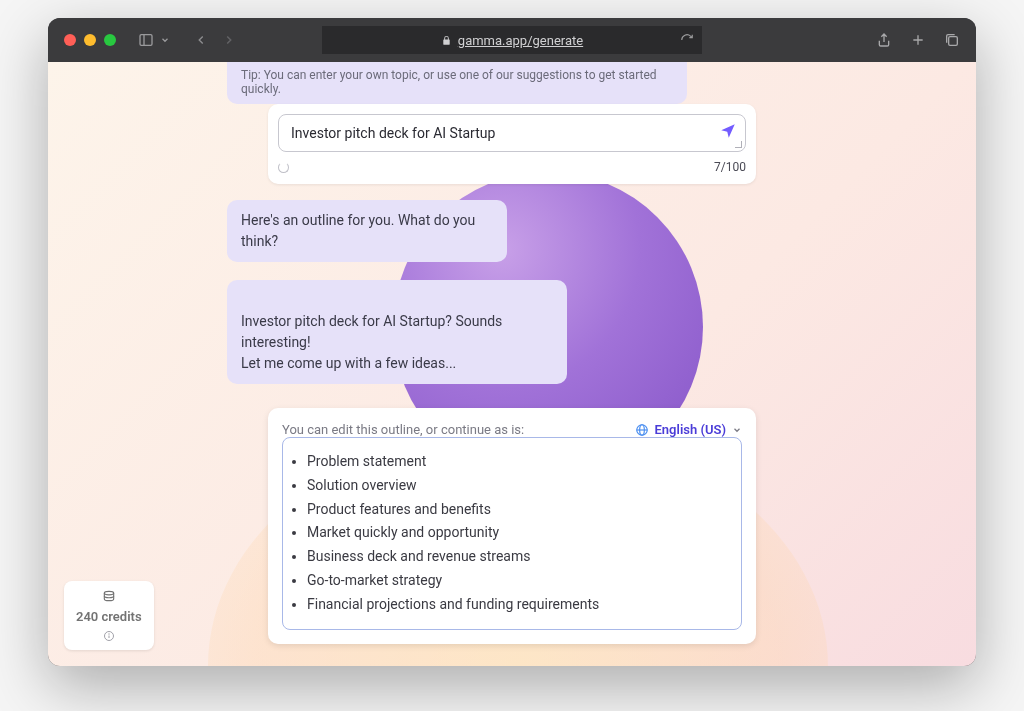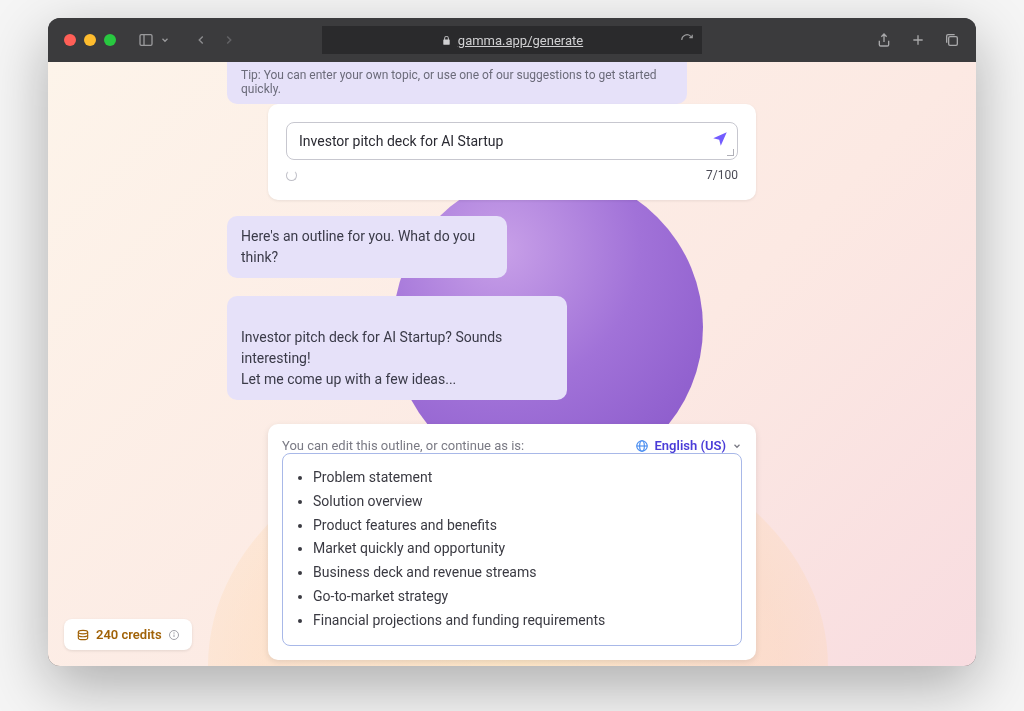--- a/index.html
+++ b/index.html
@@ -124,21 +124,21 @@
   max-width: 460px;
 }
 
 .input-card {
   position: relative;
   margin: 0 auto 16px;
   width: 488px;
   background: #fff;
   border-radius: 10px;
   box-shadow: 0 1px 3px rgba(0,0,0,0.08);
-  padding: 18px;
+  padding: 10px;
 }
 .input-textarea-wrap {
   position: relative;
   border: 1px solid #c7c7cf;
   border-radius: 8px;
   height: 38px;
   display: flex;
   align-items: center;
   padding: 0 40px 0 12px;
 }
@@ -213,45 +213,46 @@
   color: #4a3cd8;
   font-size: 13px;
   font-weight: 600;
   cursor: pointer;
 }
 .lang-selector .globe { width: 14px; height: 14px; color: #4a8ef0; }
 .lang-selector .chev { width: 10px; height: 10px; color: #7a7a84; }
 .outline-box {
   border: 1.5px solid #a8b8e8;
   border-radius: 8px;
-  padding: 12px 6px;
+  padding: 12px 0;
 }
 .outline-list {
   list-style: disc;
   padding-left: 24px;
   color: #3a3a42;
   font-size: 14px;
   line-height: 1.7;
 }
 
 .credits-pill {
   position: absolute;
   bottom: 16px;
   left: 16px;
   background: #fff;
   border-radius: 8px;
   padding: 8px 12px;
   font-size: 13px;
   font-weight: 600;
-  color: #a16207;
+  color: #737373;
   display: flex;
   align-items: center;
   gap: 6px;
   box-shadow: 0 1px 3px rgba(0,0,0,0.1);
   z-index: 2;
+  flex-direction: column;
 }
 .credits-pill svg { width: 14px; height: 14px; }
 .credits-pill .info { width: 12px; height: 12px; color: #a0a0a8; }
 
 .resize-handle::after {
   content: "";
   position: absolute;
   right: 1px; bottom: 1px;
   width: 6px; height: 6px;
   border-right: 1px solid #b0b0b8;

